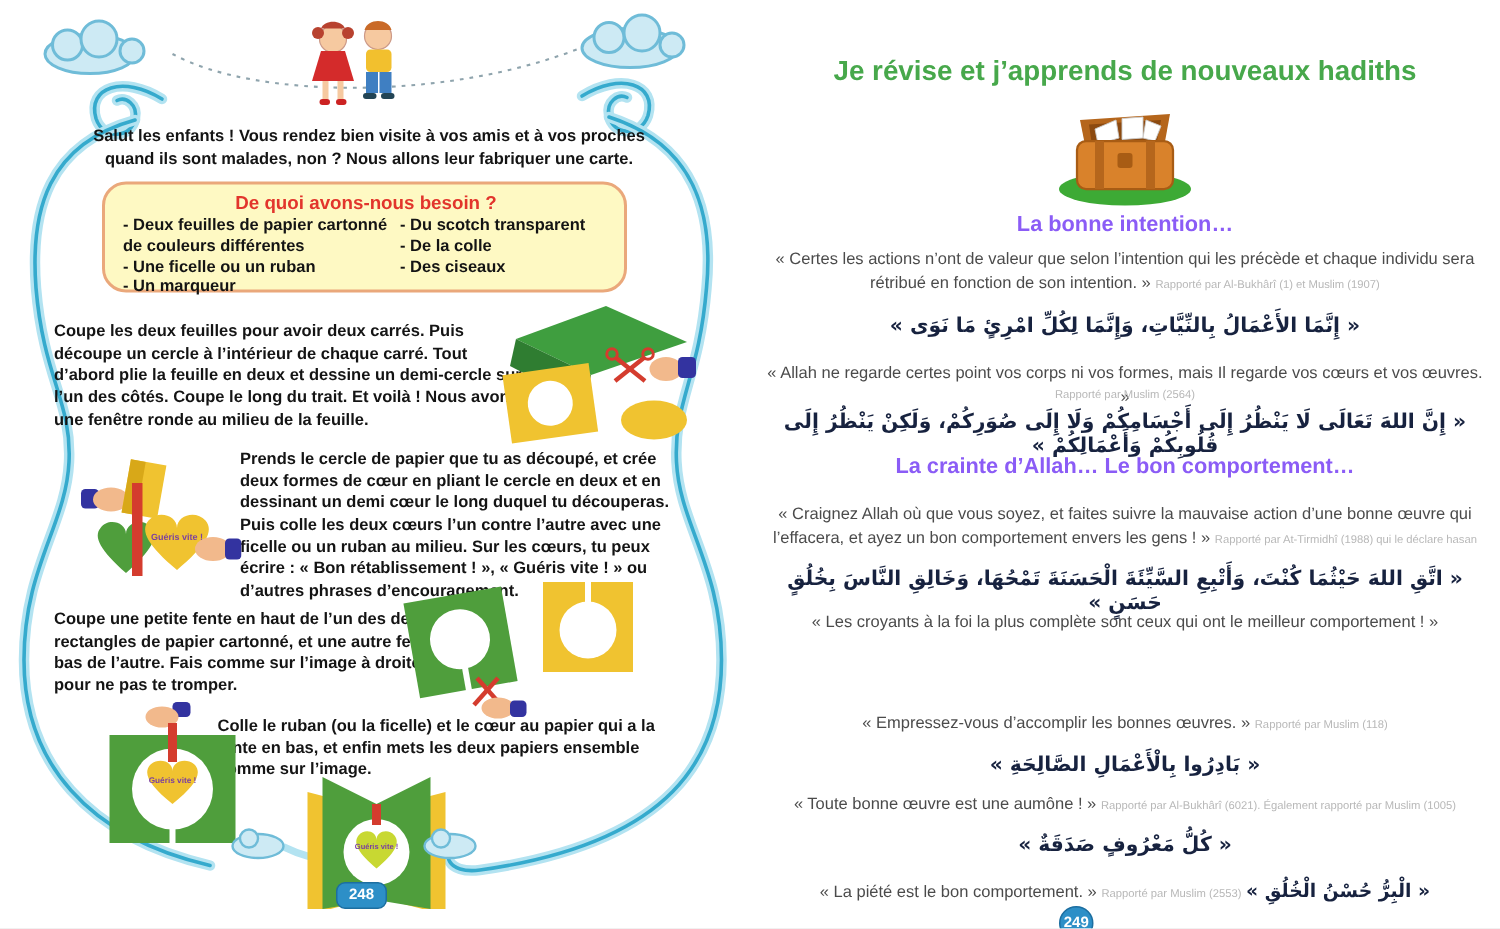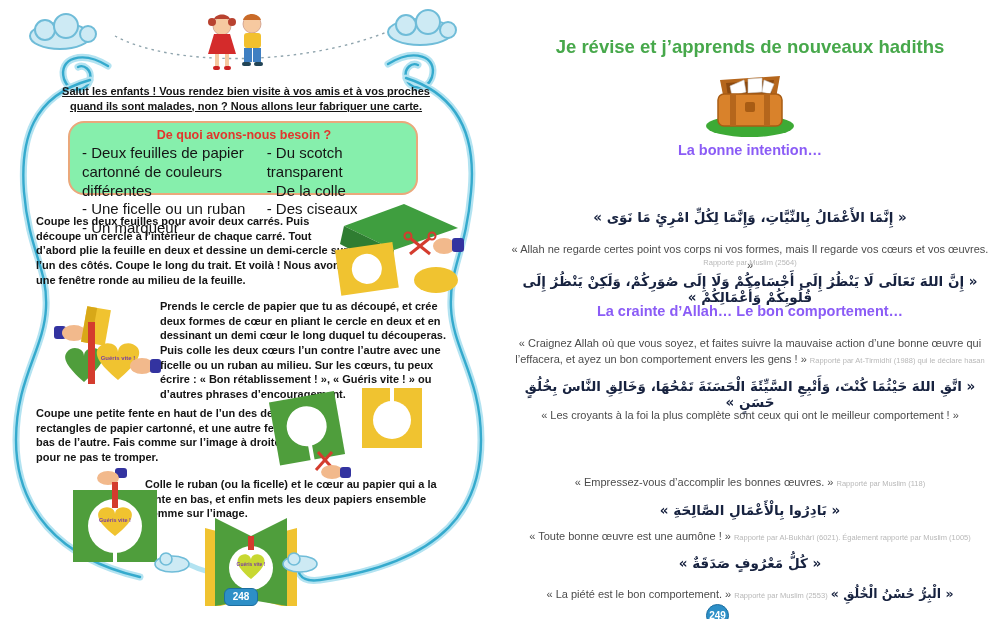--- a/index.html
+++ b/index.html
@@ -1,27 +1,27 @@
 <!DOCTYPE html>
 <html><head>
 <meta charset="utf-8">
 <style>
   html,body{margin:0;padding:0;background:#e8e8e8;}
   #canvas{position:relative;width:1000px;height:619px;background:#ffffff;overflow:hidden;
           font-family:"Liberation Sans",sans-serif;}
   
   #left-page{position:absolute;left:0;top:0;width:500px;height:619px;}
   .lp-text{position:absolute;font-weight:700;font-size:11px;line-height:1.33;color:#141414;}
-  #intro{left:52px;top:84px;width:388px;text-align:center;text-decoration:underline;}
+  #intro{left:52px;top:84px;width:388px;text-align:center;}
   #needs-box{position:absolute;left:68px;top:121px;width:350px;height:74px;
-             background:#86efac;border:2px solid #eaa87b;border-radius:16px;
+             background:#fef9c3;border:2px solid #eaa87b;border-radius:16px;
              padding:4px 10px 4px 12px;box-sizing:border-box;}
   #needs-title{text-align:center;color:#e2352c;font-weight:800;font-size:12.5px;margin:1px 0 2px;}
   .needs-cols{display:flex;}
-  .needs-col{font-weight:400;font-size:15px;line-height:1.25;color:#141414;}
+  .needs-col{font-weight:700;font-size:11px;line-height:1.25;color:#141414;}
   .needs-col.c1{width:57%;}
   .needs-col.c2{width:43%;}
   #p1{left:36px;top:214px;width:312px;}
   #p2{left:160px;top:299px;width:303px;}
   #p3{left:36px;top:406px;width:272px;}
   #p4{left:145px;top:477px;width:292px;}
   .badge{position:absolute;background:#2d8fc7;color:#fff;font-weight:800;
          text-align:center;border:1.5px solid #1c6ea0;}
   #badge-248{left:224px;top:588px;width:32px;height:16px;line-height:16px;
              font-size:10px;border-radius:6px;}
@@ -238,20 +238,24 @@
         </g>
         <rect x="18" y="28" width="64" height="32" rx="6" fill="#d9822b" stroke="#a85c14" stroke-width="1.5"></rect>
         <rect x="30" y="28" width="6" height="32" fill="#b5661c"></rect>
           <rect x="64" y="28" width="6" height="32" fill="#b5661c"></rect>
         <rect x="45" y="36" width="10" height="10" rx="2" fill="#a85c14"></rect>
       </svg>
     </div>
 
     <div id="h1" class="rp-block h-red">La bonne intention…</div>
 
+    <div id="fr1" class="rp-block fr">
+      <span>« Certes les actions n’ont de valeur que selon l’intention qui les précède et chaque individu sera rétribué en fonction de son intention. »</span>
+      <span class="src">Rapporté par Al-Bukhârî (1) et Muslim (1907)</span>
+    </div>
     <div id="ar1" class="rp-block ar">« إِنَّمَا الأَعْمَالُ بِالنِّيَّاتِ، وَإِنَّمَا لِكُلِّ امْرِئٍ مَا نَوَى »</div>
 
     <div id="fr2" class="rp-block fr">« Allah ne regarde certes point vos corps ni vos formes, mais Il regarde vos cœurs et vos œuvres. »</div>
     <div id="src2" class="rp-block src">Rapporté par Muslim (2564)</div>
     <div id="ar2" class="rp-block ar">« إِنَّ اللهَ تَعَالَى لَا يَنْظُرُ إِلَى أَجْسَامِكُمْ وَلَا إِلَى صُوَرِكُمْ، وَلَكِنْ يَنْظُرُ إِلَى قُلُوبِكُمْ وَأَعْمَالِكُمْ »</div>
 
     <div id="h2" class="rp-block h-red">La crainte d’Allah… Le bon comportement…</div>
 
     <div id="fr3" class="rp-block fr">
       <span>« Craignez Allah où que vous soyez, et faites suivre la mauvaise action d’une bonne œuvre qui l’effacera, et ayez un bon comportement envers les gens ! »</span>

